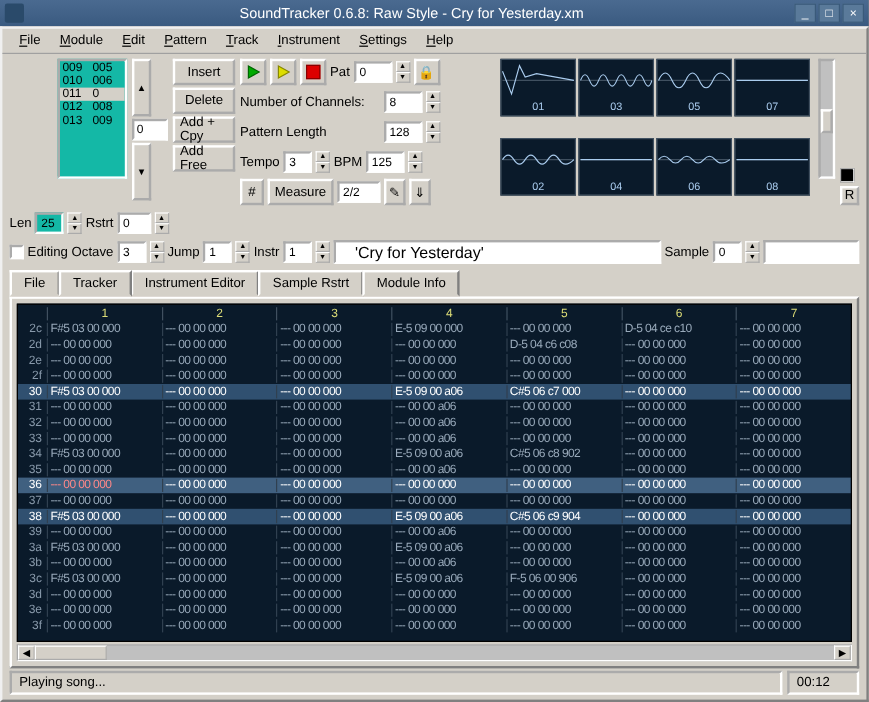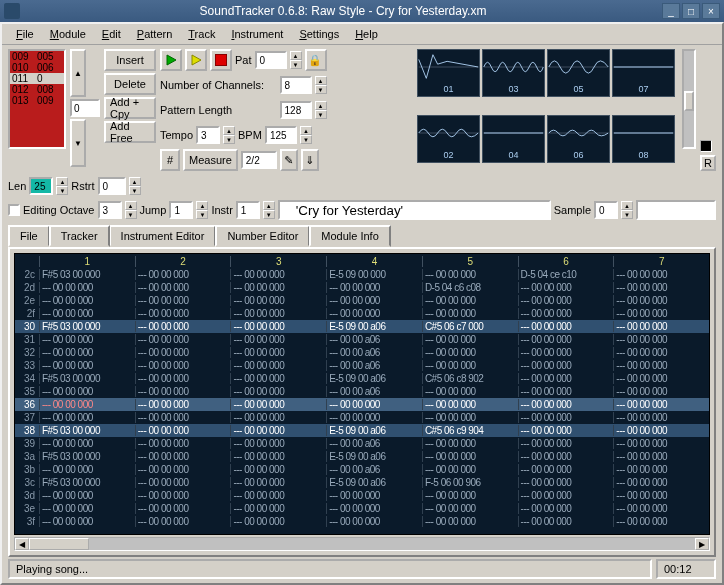--- a/index.html
+++ b/index.html
@@ -13,21 +13,21 @@
 
 .app { background: #d4d0c8; height: 563px; border: 2px solid; border-color: #f0f0f0 #808080 #808080 #f0f0f0; display: flex; flex-direction: column; }
 
 
 .menubar { display: flex; padding: 2px 8px; border-bottom: 1px solid #a0a0a0; gap: 4px; }
 .menubar .mitem { padding: 2px 6px; cursor: pointer; text-decoration: underline; text-decoration-color: transparent; }
 .menubar .mitem:first-letter { text-decoration: underline; }
 
 
 .top-panel { display: flex; padding: 4px 6px; gap: 4px; }
-.songlist { border: 2px inset #fff; background: #b91c1c; width: 58px; height: 100px; font-size: 10px; overflow: hidden; }
+.songlist { border: 2px inset #fff; background: #14b8a6; width: 58px; height: 100px; font-size: 10px; overflow: hidden; margin-left: 40px; }
 .songlist .srow { display: flex; padding: 0 2px; }
 .songlist .srow span { flex: 1; }
 .songlist .srow.sel { background: #d4d0c8; }
 
 .spin-col { display: flex; flex-direction: column; gap: 2px; }
 .sbtn { width: 16px; height: 48px; background: #d4d0c8; border: 2px outset #fff; cursor: pointer; display: flex; align-items: center; justify-content: center; font-size: 8px; }
 .spin-input { width: 30px; height: 18px; border: 2px inset #fff; background: #fff; padding: 0 2px; font-size: 10px; }
 
 .btn { background: #d4d0c8; border: 2px outset #fff; padding: 3px 4px; cursor: pointer; font-size: 11px; height: 22px; display: flex; align-items: center; justify-content: center; }
 .btn-col { display: flex; flex-direction: column; gap: 2px; }
@@ -333,21 +333,21 @@
         <div class="sb">▲</div>
         <div class="sb">▼</div>
       </div>
     <input class="textfield" style="width: 80px;" value="">
   </div>
 
   <div class="tabs" id="tabs">
       <div class="tab">File</div>
       <div class="tab active">Tracker</div>
       <div class="tab">Instrument Editor</div>
-      <div class="tab">Number Editor</div>
+      <div class="tab">Sample Rstrt</div>
       <div class="tab">Module Info</div>
     </div>
   <div class="tab-content">
     <div class="tracker">
       <div class="thead" id="thead">
           <div class="rncol"></div>
           <div class="ccol">1</div>
           <div class="ccol">2</div>
           <div class="ccol">3</div>
           <div class="ccol">4</div>

